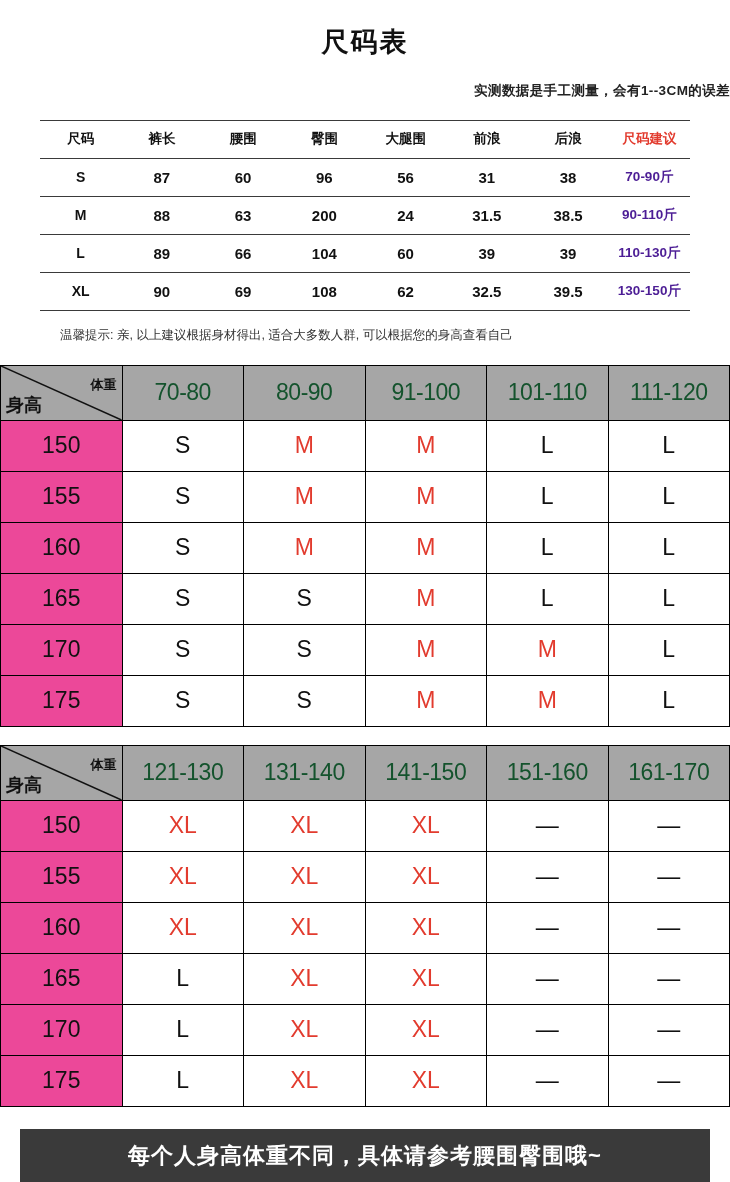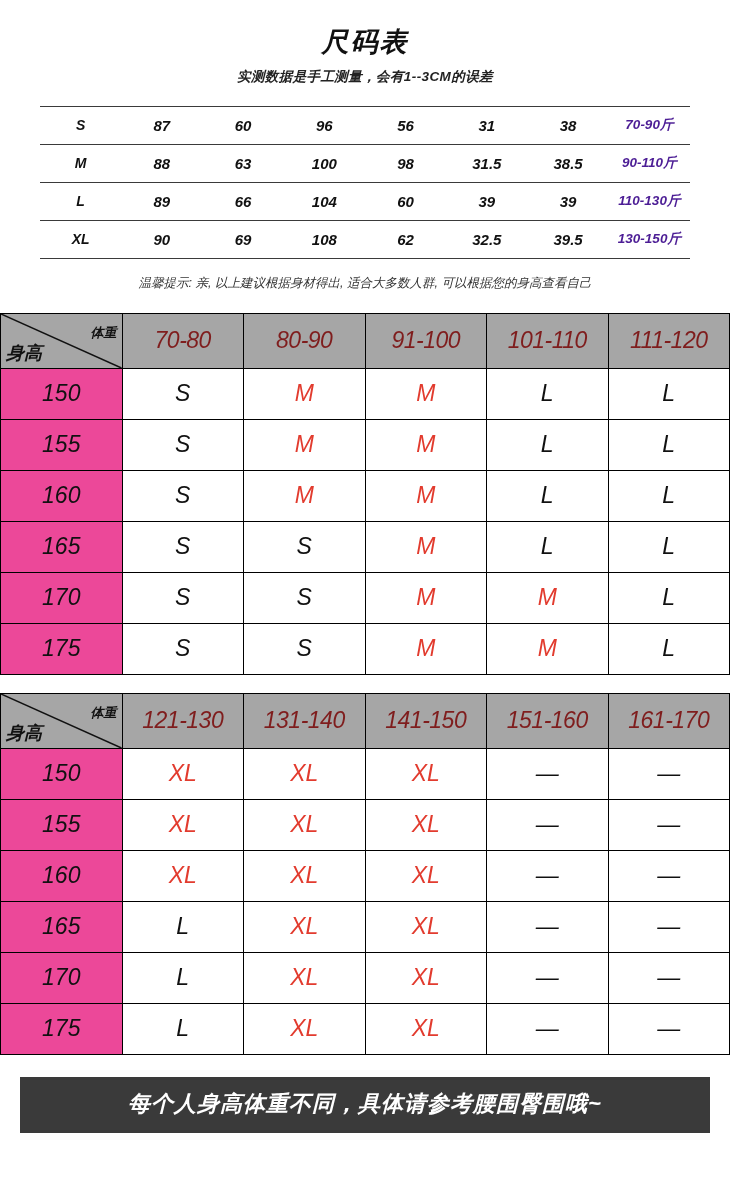--- a/index.html
+++ b/index.html
@@ -13,38 +13,37 @@
     font-family: "Liberation Sans", sans-serif;
     color: #111;
     position: relative;
     overflow: hidden;
   }
   .page {
     width: 730px;
     height: 1182px;
     position: relative;
     box-sizing: border-box;
-    font-style: italic;
   }
 
   
   .title {
     text-align: center;
     font-size: 27px;
     font-weight: bold;
     letter-spacing: 2px;
     padding-top: 24px;
     color: #111;
   }
   .subtitle {
-    text-align: center;
+    text-align: right;
     font-size: 13.5px;
     font-weight: bold;
     color: #222;
-    margin-top: 8px;
+    margin-top: 22px;
     letter-spacing: 0.4px;
   }
 
   
   .size-table-wrap {
     margin: 20px auto 0 auto;
     width: 650px;
   }
   table.size-table {
     width: 100%;
@@ -69,21 +68,20 @@
   table.size-table td.rec {
     color: #4c1d95;
     font-size: 13.5px;
   }
   table.size-table td.num {
     font-size: 15px;
   }
 
   
   .note {
-    text-align: center;
     font-size: 12.5px;
     color: #333;
     line-height: 1.75;
     margin-top: 14px;
     padding: 0 60px;
   }
 
   
   .matrix {
     width: 730px;
@@ -123,21 +121,21 @@
     left: 5px;
     bottom: 3px;
     font-size: 18px;
     font-weight: bold;
     color: #111;
   }
   .matrix th.colhead {
     background: #a6a6a6;
     font-size: 23px;
     font-weight: normal;
-    color: #7f1d1d;
+    color: #14532d;
     height: 52px;
     letter-spacing: -0.5px;
   }
   .matrix td.rowhead {
     background: #ec4899;
     font-size: 23px;
     color: #111;
     height: 48px;
     width: 130px;
   }
@@ -173,36 +171,46 @@
 <body>
 
 <div class="page">
 
   <div class="title">尺码表</div>
   <div class="subtitle">实测数据是手工测量，会有1--3CM的误差</div>
 
   <div class="size-table-wrap">
     <table class="size-table">
       <tbody id="size-table-body">
+          <tr class="head">
+            <th>尺码</th>
+            <th>裤长</th>
+            <th>腰围</th>
+            <th>臀围</th>
+            <th>大腿围</th>
+            <th>前浪</th>
+            <th>后浪</th>
+            <th class="rec">尺码建议</th>
+          </tr>
           <tr>
             <td class="">S</td>
             <td class="num">87</td>
             <td class="num">60</td>
             <td class="num">96</td>
             <td class="num">56</td>
             <td class="num">31</td>
             <td class="num">38</td>
             <td class="rec">70-90斤</td>
           </tr>
           <tr>
             <td class="">M</td>
             <td class="num">88</td>
             <td class="num">63</td>
-            <td class="num">100</td>
-            <td class="num">98</td>
+            <td class="num">200</td>
+            <td class="num">24</td>
             <td class="num">31.5</td>
             <td class="num">38.5</td>
             <td class="rec">90-110斤</td>
           </tr>
           <tr>
             <td class="">L</td>
             <td class="num">89</td>
             <td class="num">66</td>
             <td class="num">104</td>
             <td class="num">60</td>

